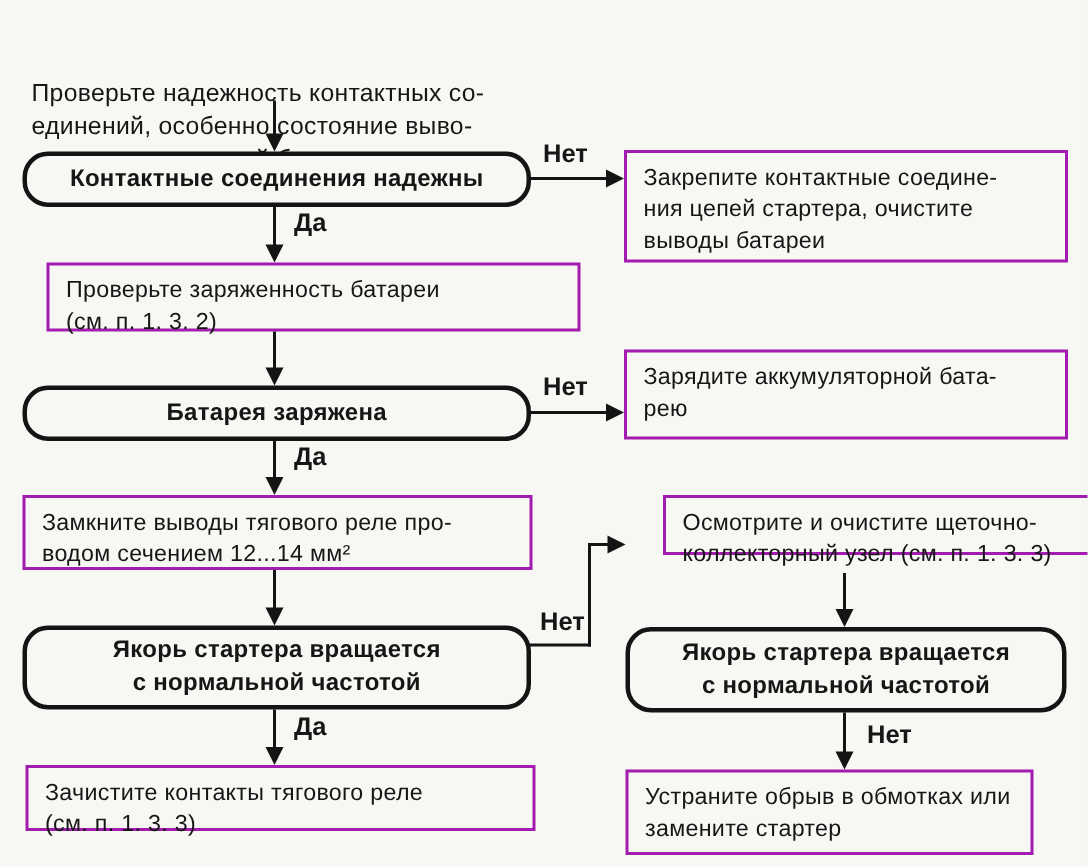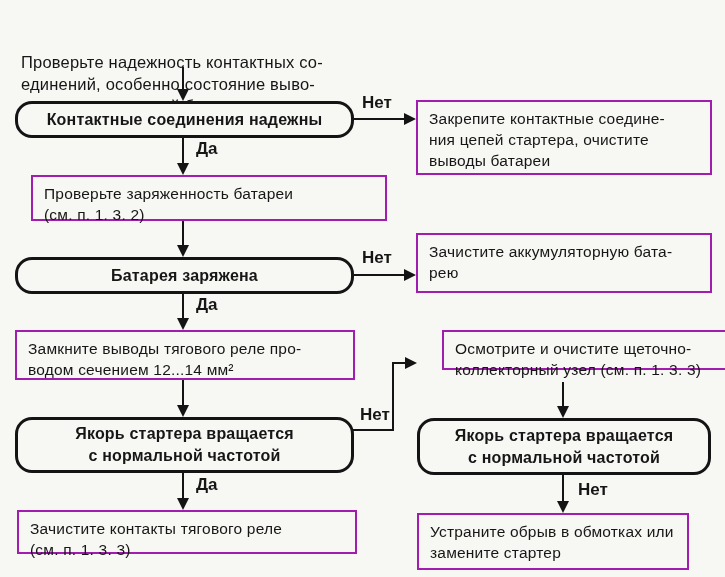--- a/index.html
+++ b/index.html
@@ -106,21 +106,21 @@
     <div class="txt">Батарея заряжена</div>
   </div>
 
   <div>
     <div class="lbl" style="left:362px;top:250px;">Нет</div>
     <div class="hline" style="left:354px;top:274px;width:51px;height:2px;"></div>
     <div class="arr-right" style="left:404px;top:269px;"></div>
   </div>
 
   <div class="node process" style="left:416px;top:233px;width:296px;height:60px;">
-    <div class="txt">Зачистите аккумуляторную бата-
+    <div class="txt">Зарядите аккумуляторной бата-
 рею</div>
   </div>
 
   <div>
     <div class="lbl" style="left:196px;top:297px;">Да</div>
     <div class="vline" style="left:182px;top:294px;width:2px;height:25px;"></div>
     <div class="arr-down" style="left:177px;top:318px;"></div>
   </div>
 
   <div class="node process" style="left:15px;top:330px;width:340px;height:50px;">

